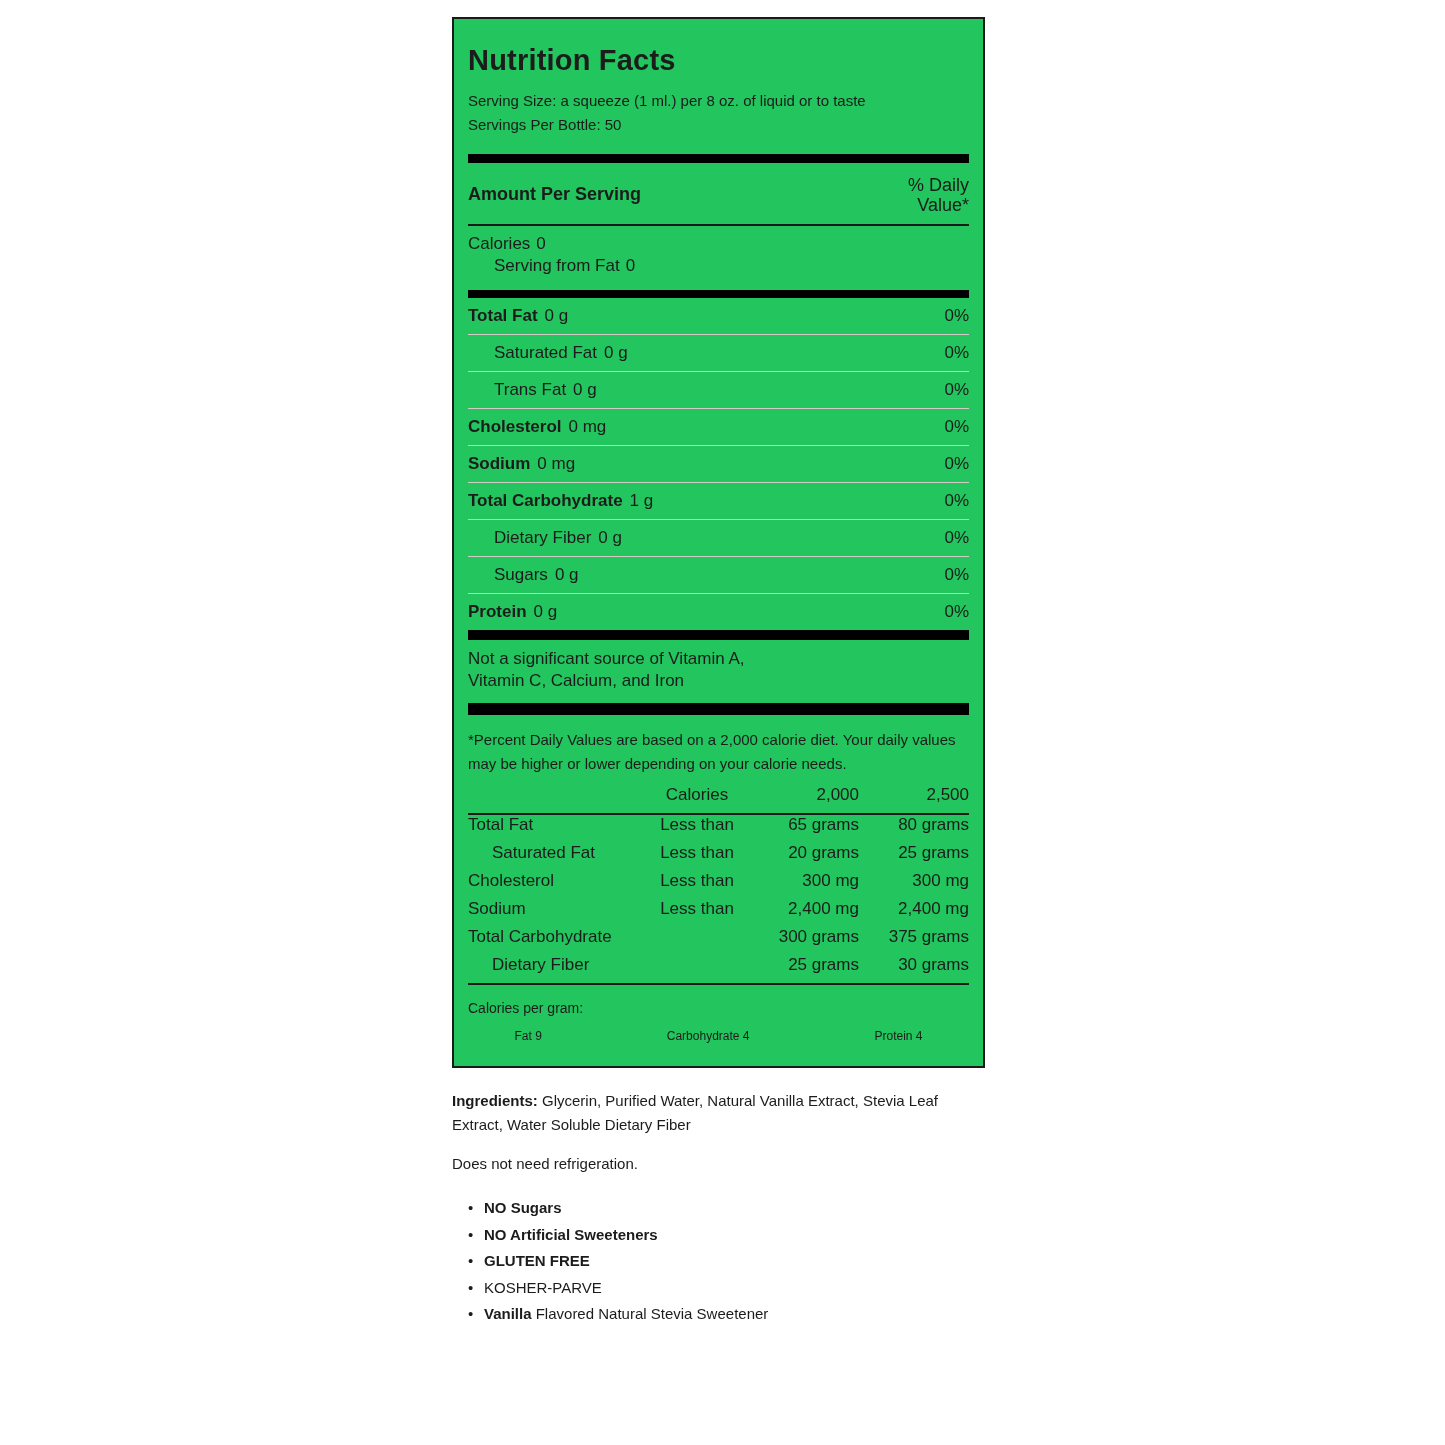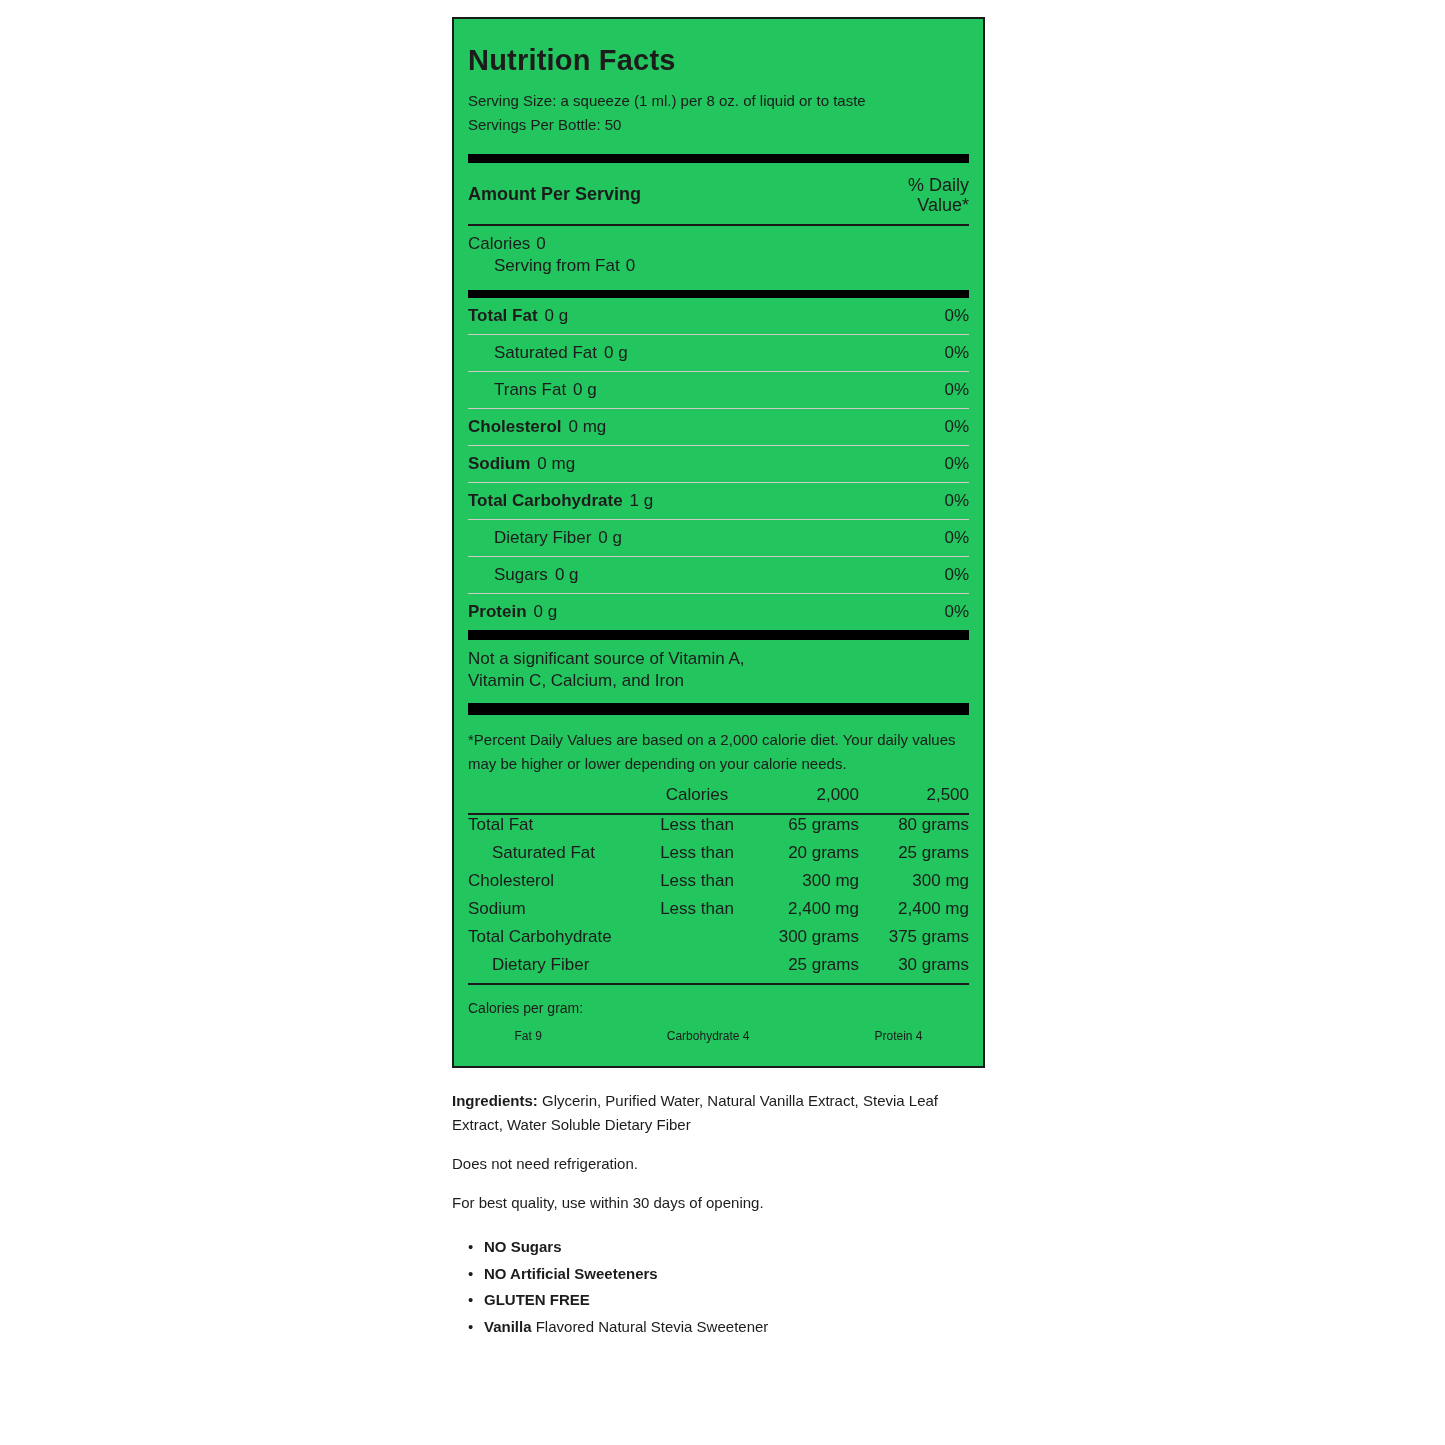--- a/index.html
+++ b/index.html
@@ -201,23 +201,23 @@
         <span>Fat 9</span>
         <span>Carbohydrate 4</span>
         <span>Protein 4</span>
       </div>
     </div>
   </div>
 
   <div class="below">
     <p><span class="bold-text">Ingredients:</span><span> Glycerin, Purified Water, Natural Vanilla Extract, Stevia Leaf Extract, Water Soluble Dietary Fiber</span></p>
     <p class="para-gap">Does not need refrigeration.</p>
-    <p class="para-gap">For best quality, use within 30 days of opening.</p>
 
     <ul class="bullets">
       <li><span class="bold-text">NO Sugars</span><span></span></li>
       <li><span class="bold-text">NO Artificial Sweeteners</span><span></span></li>
       <li><span class="bold-text">GLUTEN FREE</span><span></span></li>
+      <li><span class="bold-text"></span><span>KOSHER-PARVE</span></li>
       <li><span class="bold-text">Vanilla</span><span> Flavored Natural Stevia Sweetener</span></li>
     </ul>
   </div>
 
 </div>
 
 </body></html>

